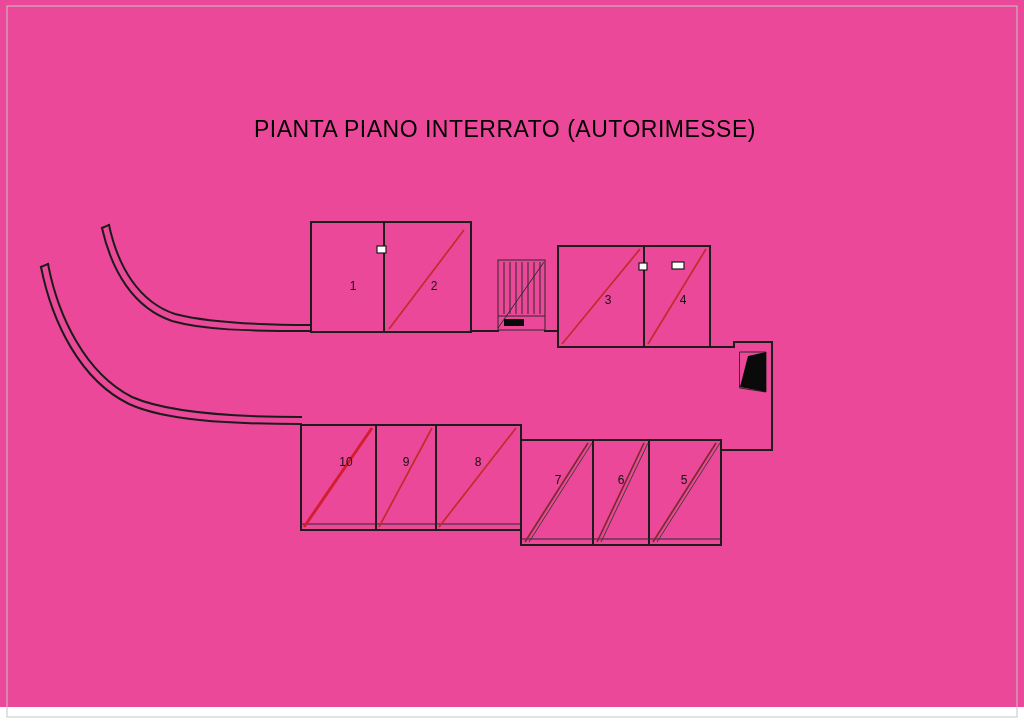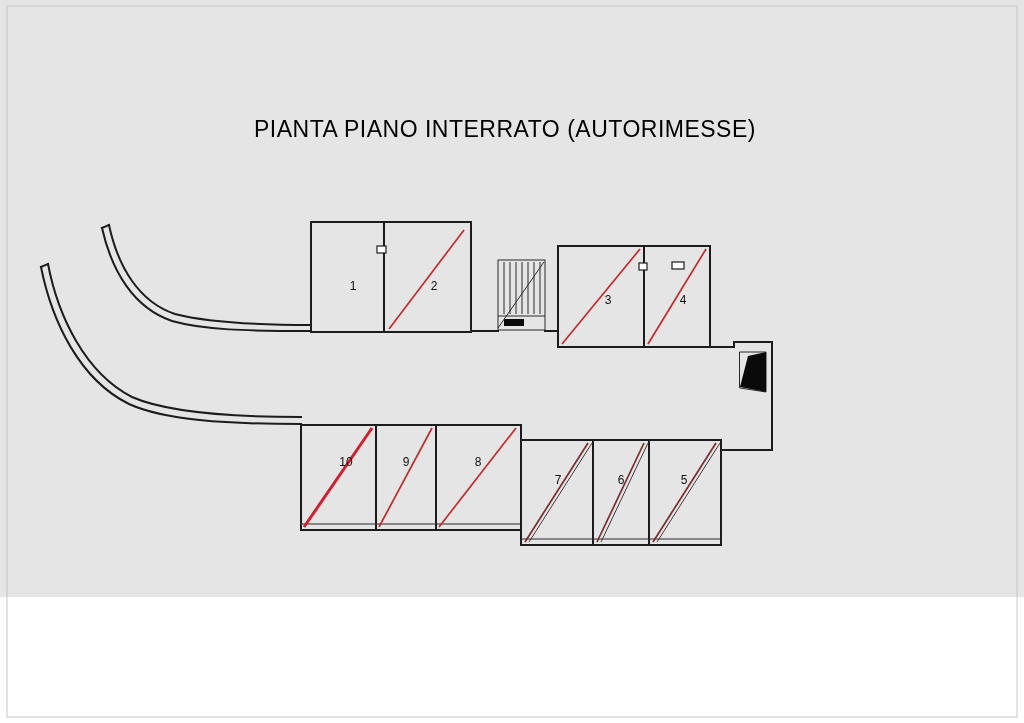--- a/index.html
+++ b/index.html
@@ -6,22 +6,22 @@
     margin: 0;
     padding: 0;
     background: #ffffff;
     width: 1024px;
     height: 723px;
     overflow: hidden;
   }
   .stage {
     position: relative;
     width: 1024px;
-    height: 597px;
-    background: #e5e5e5;
+    height: 707px;
+    background: #ec4899;
   }
   svg { display: block; }
   .wall {
     stroke: #1c1c1c;
     fill: none;
     stroke-width: 2;
     stroke-linecap: square;
     stroke-linejoin: miter;
   }
   .wall-thin {

